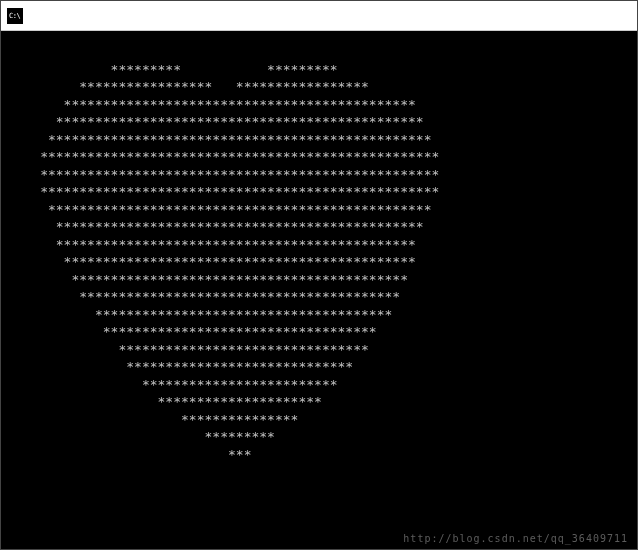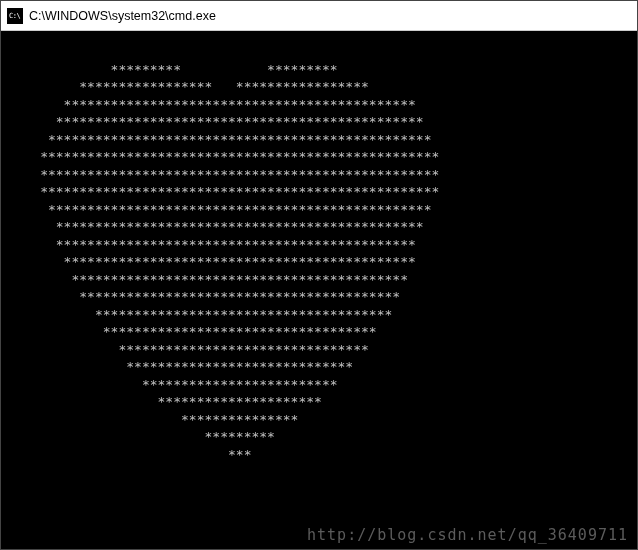--- a/index.html
+++ b/index.html
@@ -51,32 +51,31 @@
       padding: 12px 0 0 0;
       white-space: pre;
       overflow: hidden;
     }
     .watermark {
       position: absolute;
       right: 10px;
       bottom: 6px;
       color: rgba(140,140,140,0.65);
       font-family: Consolas, monospace;
-      font-size: 15px;
+      font-size: 10px;
       letter-spacing: 1px;
       pointer-events: none;
     }
   </style>
 </head>
 <body>
 
 <div class="window">
   <div class="titlebar">
     <div class="icon">C:\</div>
-    <span>C:\WINDOWS\system32\cmd.exe</span>
   </div>
   <div class="terminal">
               *********           *********
           *****************   *****************
         *********************************************
        ***********************************************
       *************************************************
      ***************************************************
      ***************************************************
      ***************************************************

